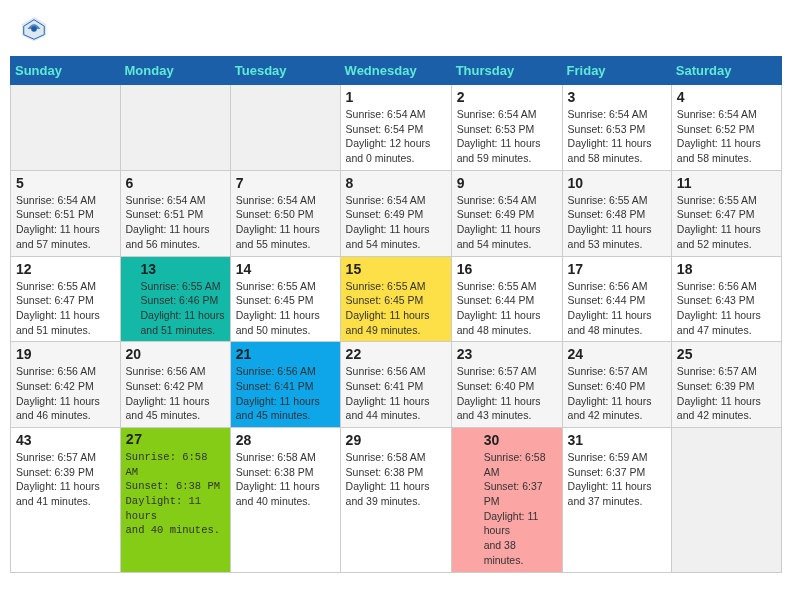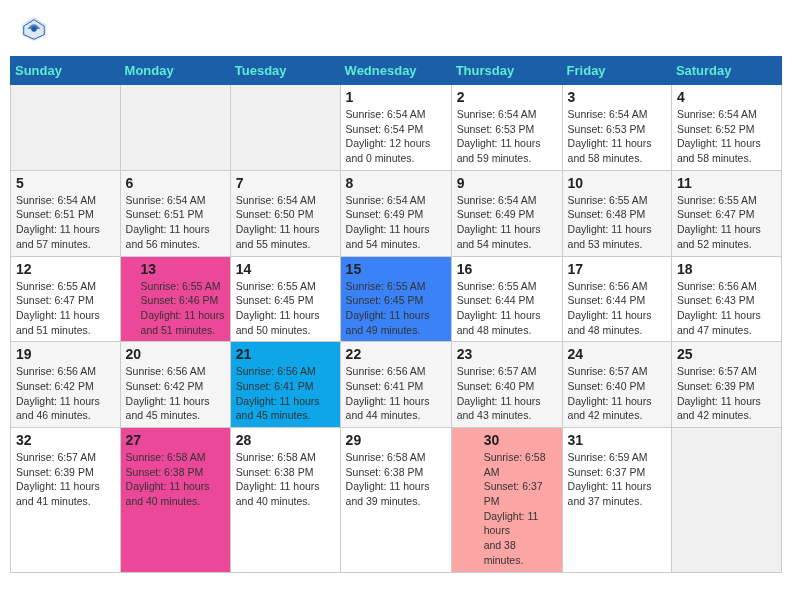--- a/index.html
+++ b/index.html
@@ -181,29 +181,29 @@
         <td style="background: rgb(245, 245, 245);">
           <span class="day-number">11</span>
           <div class="day-info">Sunrise: 6:55 AM<br>Sunset: 6:47 PM<br>Daylight: 11 hours<br>and 52 minutes.</div>
         </td>
       </tr>
       <tr>
         <td style="background: rgb(255, 255, 255);">
           <span class="day-number">12</span>
           <div class="day-info">Sunrise: 6:55 AM<br>Sunset: 6:47 PM<br>Daylight: 11 hours<br>and 51 minutes.</div>
         </td>
-        <td style="background: #ec4899; padding-left: 20px;">
+        <td style="background: #14b8a6; padding-left: 20px;">
           <span class="day-number">13</span>
           <div class="day-info">Sunrise: 6:55 AM<br>Sunset: 6:46 PM<br>Daylight: 11 hours<br>and 51 minutes.</div>
         </td>
         <td style="background: rgb(255, 255, 255);">
           <span class="day-number">14</span>
           <div class="day-info">Sunrise: 6:55 AM<br>Sunset: 6:45 PM<br>Daylight: 11 hours<br>and 50 minutes.</div>
         </td>
-        <td style="background: #3b82f6;">
+        <td style="background: #fde047;">
           <span class="day-number">15</span>
           <div class="day-info">Sunrise: 6:55 AM<br>Sunset: 6:45 PM<br>Daylight: 11 hours<br>and 49 minutes.</div>
         </td>
         <td style="background: rgb(255, 255, 255);">
           <span class="day-number">16</span>
           <div class="day-info">Sunrise: 6:55 AM<br>Sunset: 6:44 PM<br>Daylight: 11 hours<br>and 48 minutes.</div>
         </td>
         <td style="background: rgb(255, 255, 255);">
           <span class="day-number">17</span>
           <div class="day-info">Sunrise: 6:56 AM<br>Sunset: 6:44 PM<br>Daylight: 11 hours<br>and 48 minutes.</div>
@@ -238,24 +238,24 @@
           <span class="day-number">24</span>
           <div class="day-info">Sunrise: 6:57 AM<br>Sunset: 6:40 PM<br>Daylight: 11 hours<br>and 42 minutes.</div>
         </td>
         <td style="background: rgb(245, 245, 245);">
           <span class="day-number">25</span>
           <div class="day-info">Sunrise: 6:57 AM<br>Sunset: 6:39 PM<br>Daylight: 11 hours<br>and 42 minutes.</div>
         </td>
       </tr>
       <tr>
         <td style="background: rgb(255, 255, 255);">
-          <span class="day-number">32</span>
+          <span class="day-number">43</span>
           <div class="day-info">Sunrise: 6:57 AM<br>Sunset: 6:39 PM<br>Daylight: 11 hours<br>and 41 minutes.</div>
         </td>
-        <td style="background: #ec4899;">
+        <td style="background: #84cc16; font-family: Liberation Mono, monospace;">
           <span class="day-number">27</span>
           <div class="day-info">Sunrise: 6:58 AM<br>Sunset: 6:38 PM<br>Daylight: 11 hours<br>and 40 minutes.</div>
         </td>
         <td style="background: rgb(255, 255, 255);">
           <span class="day-number">28</span>
           <div class="day-info">Sunrise: 6:58 AM<br>Sunset: 6:38 PM<br>Daylight: 11 hours<br>and 40 minutes.</div>
         </td>
         <td style="background: rgb(255, 255, 255);">
           <span class="day-number">29</span>
           <div class="day-info">Sunrise: 6:58 AM<br>Sunset: 6:38 PM<br>Daylight: 11 hours<br>and 39 minutes.</div>

